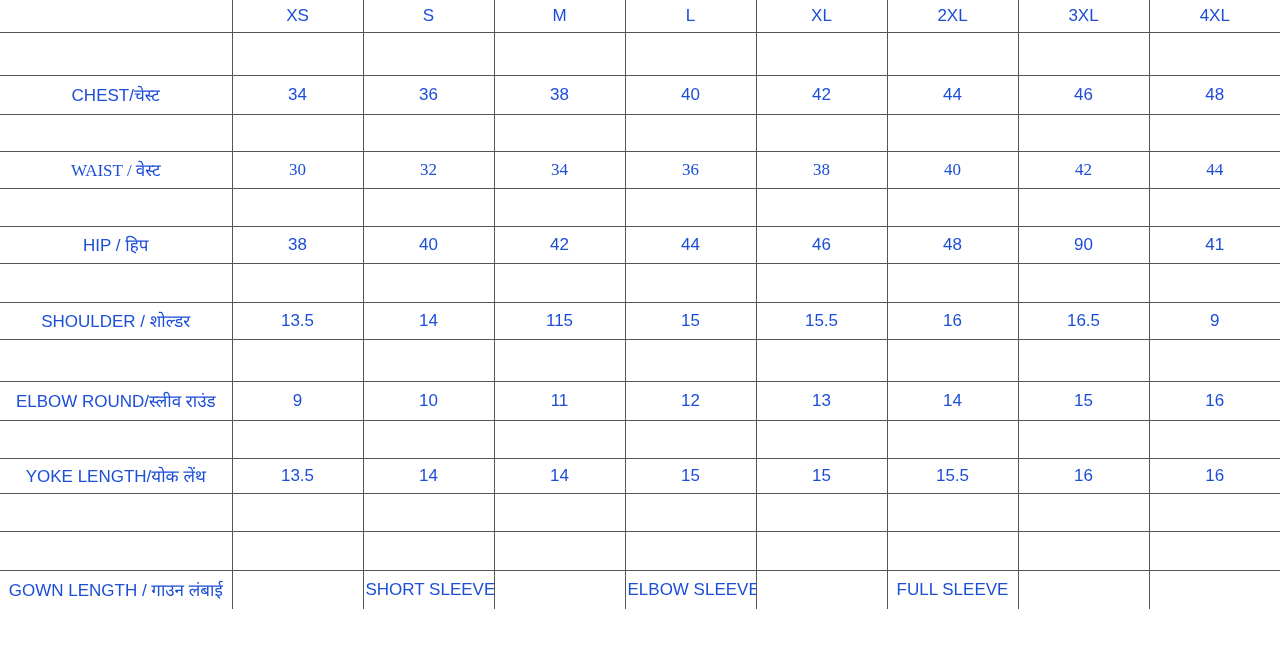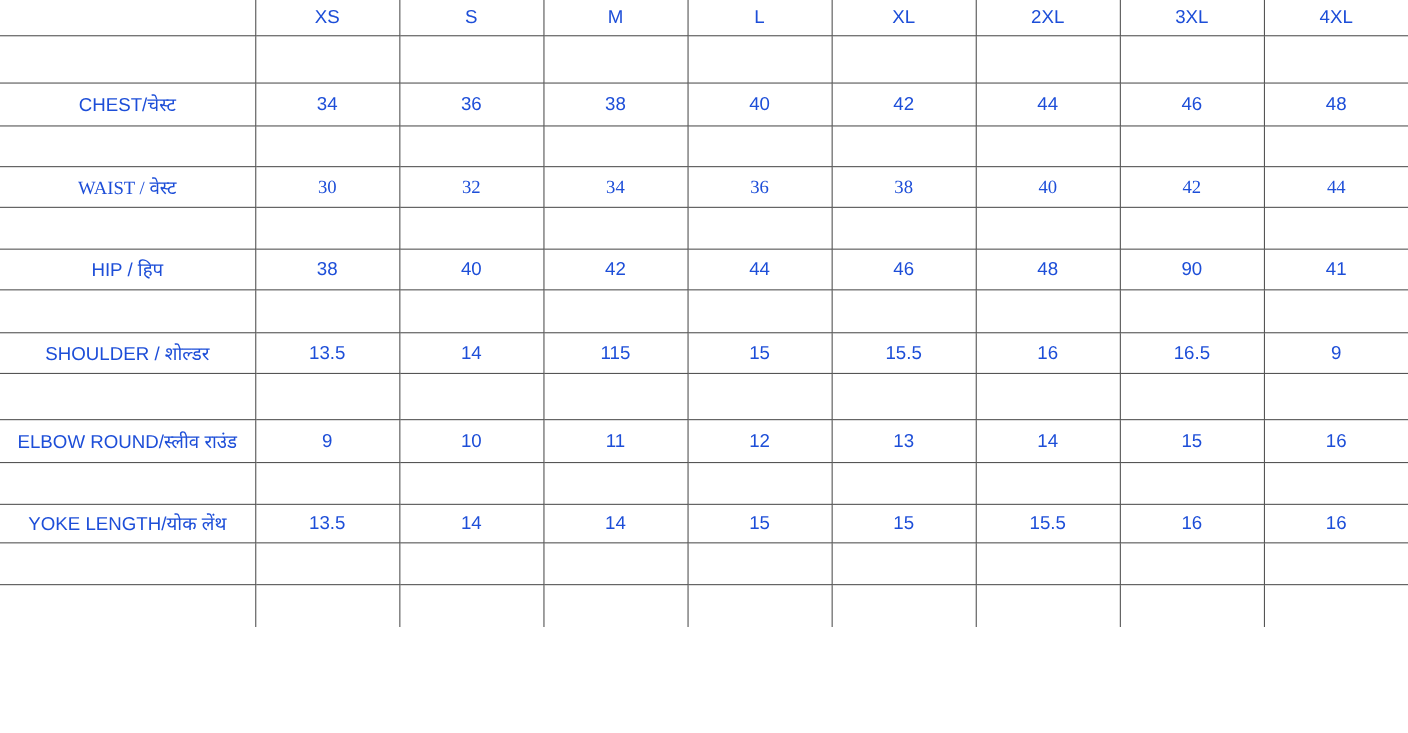--- a/index.html
+++ b/index.html
@@ -206,15 +206,26 @@
           <td></td>
           <td></td>
           <td></td>
           <td></td>
           <td></td>
           <td></td>
           <td></td>
           <td></td>
           <td></td>
         </tr>
+        <tr style="height: 39px;">
+          <td>GOWN LENGTH / गाउन लंबाई</td>
+          <td></td>
+          <td>SHORT SLEEVE</td>
+          <td></td>
+          <td>ELBOW SLEEVE</td>
+          <td></td>
+          <td>FULL SLEEVE</td>
+          <td></td>
+          <td></td>
+        </tr>
       </tbody>
   </table>
 </div>
 
 </body></html>

